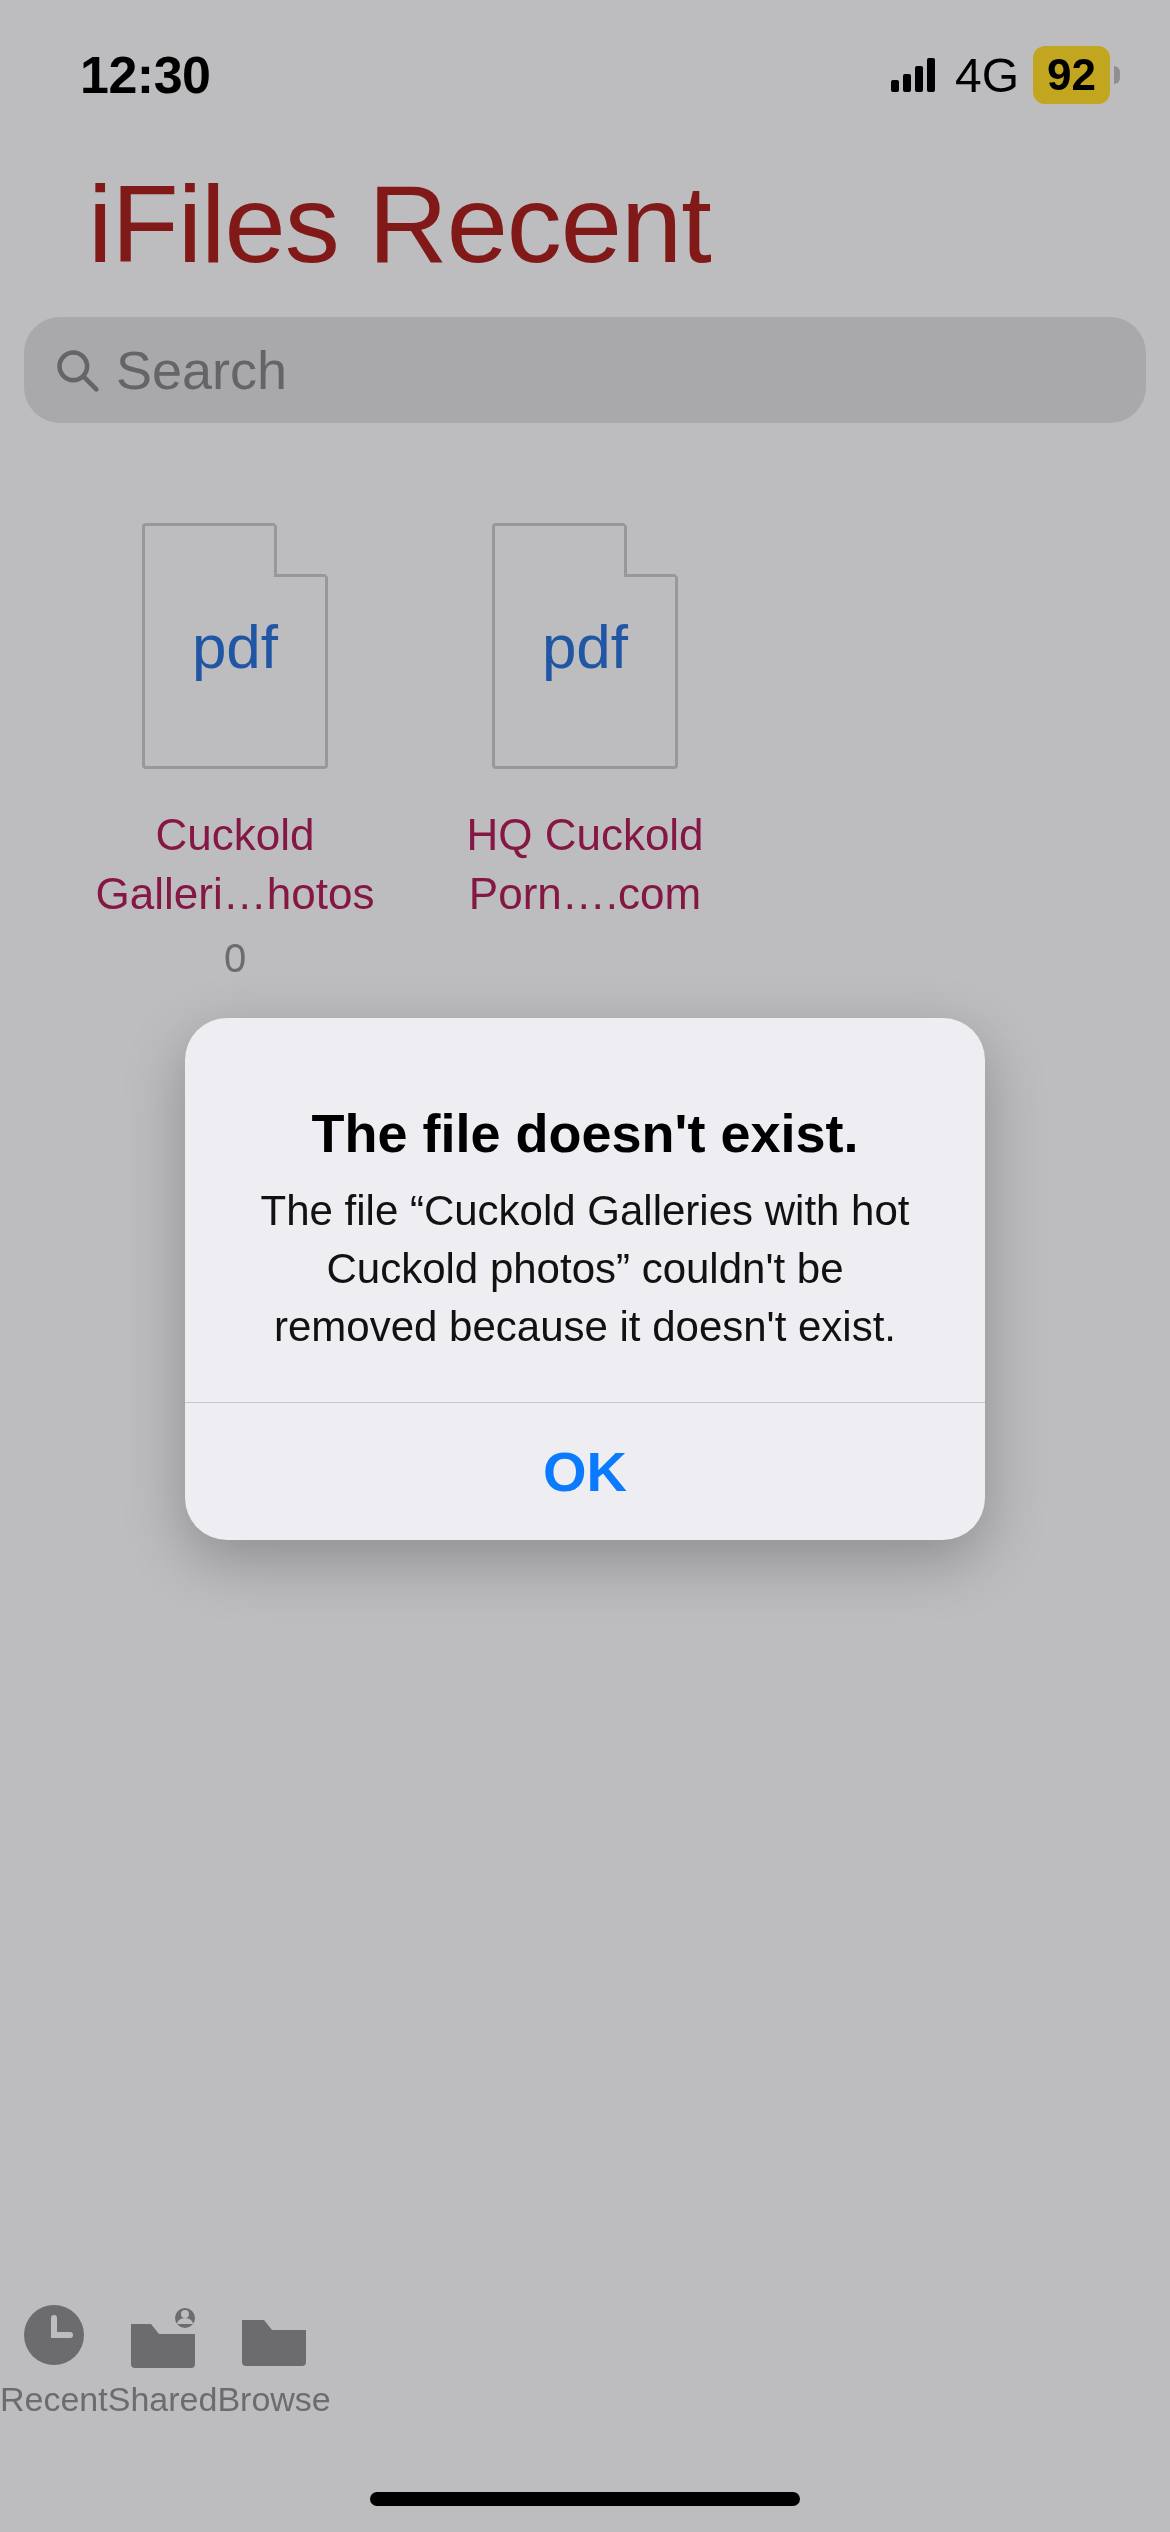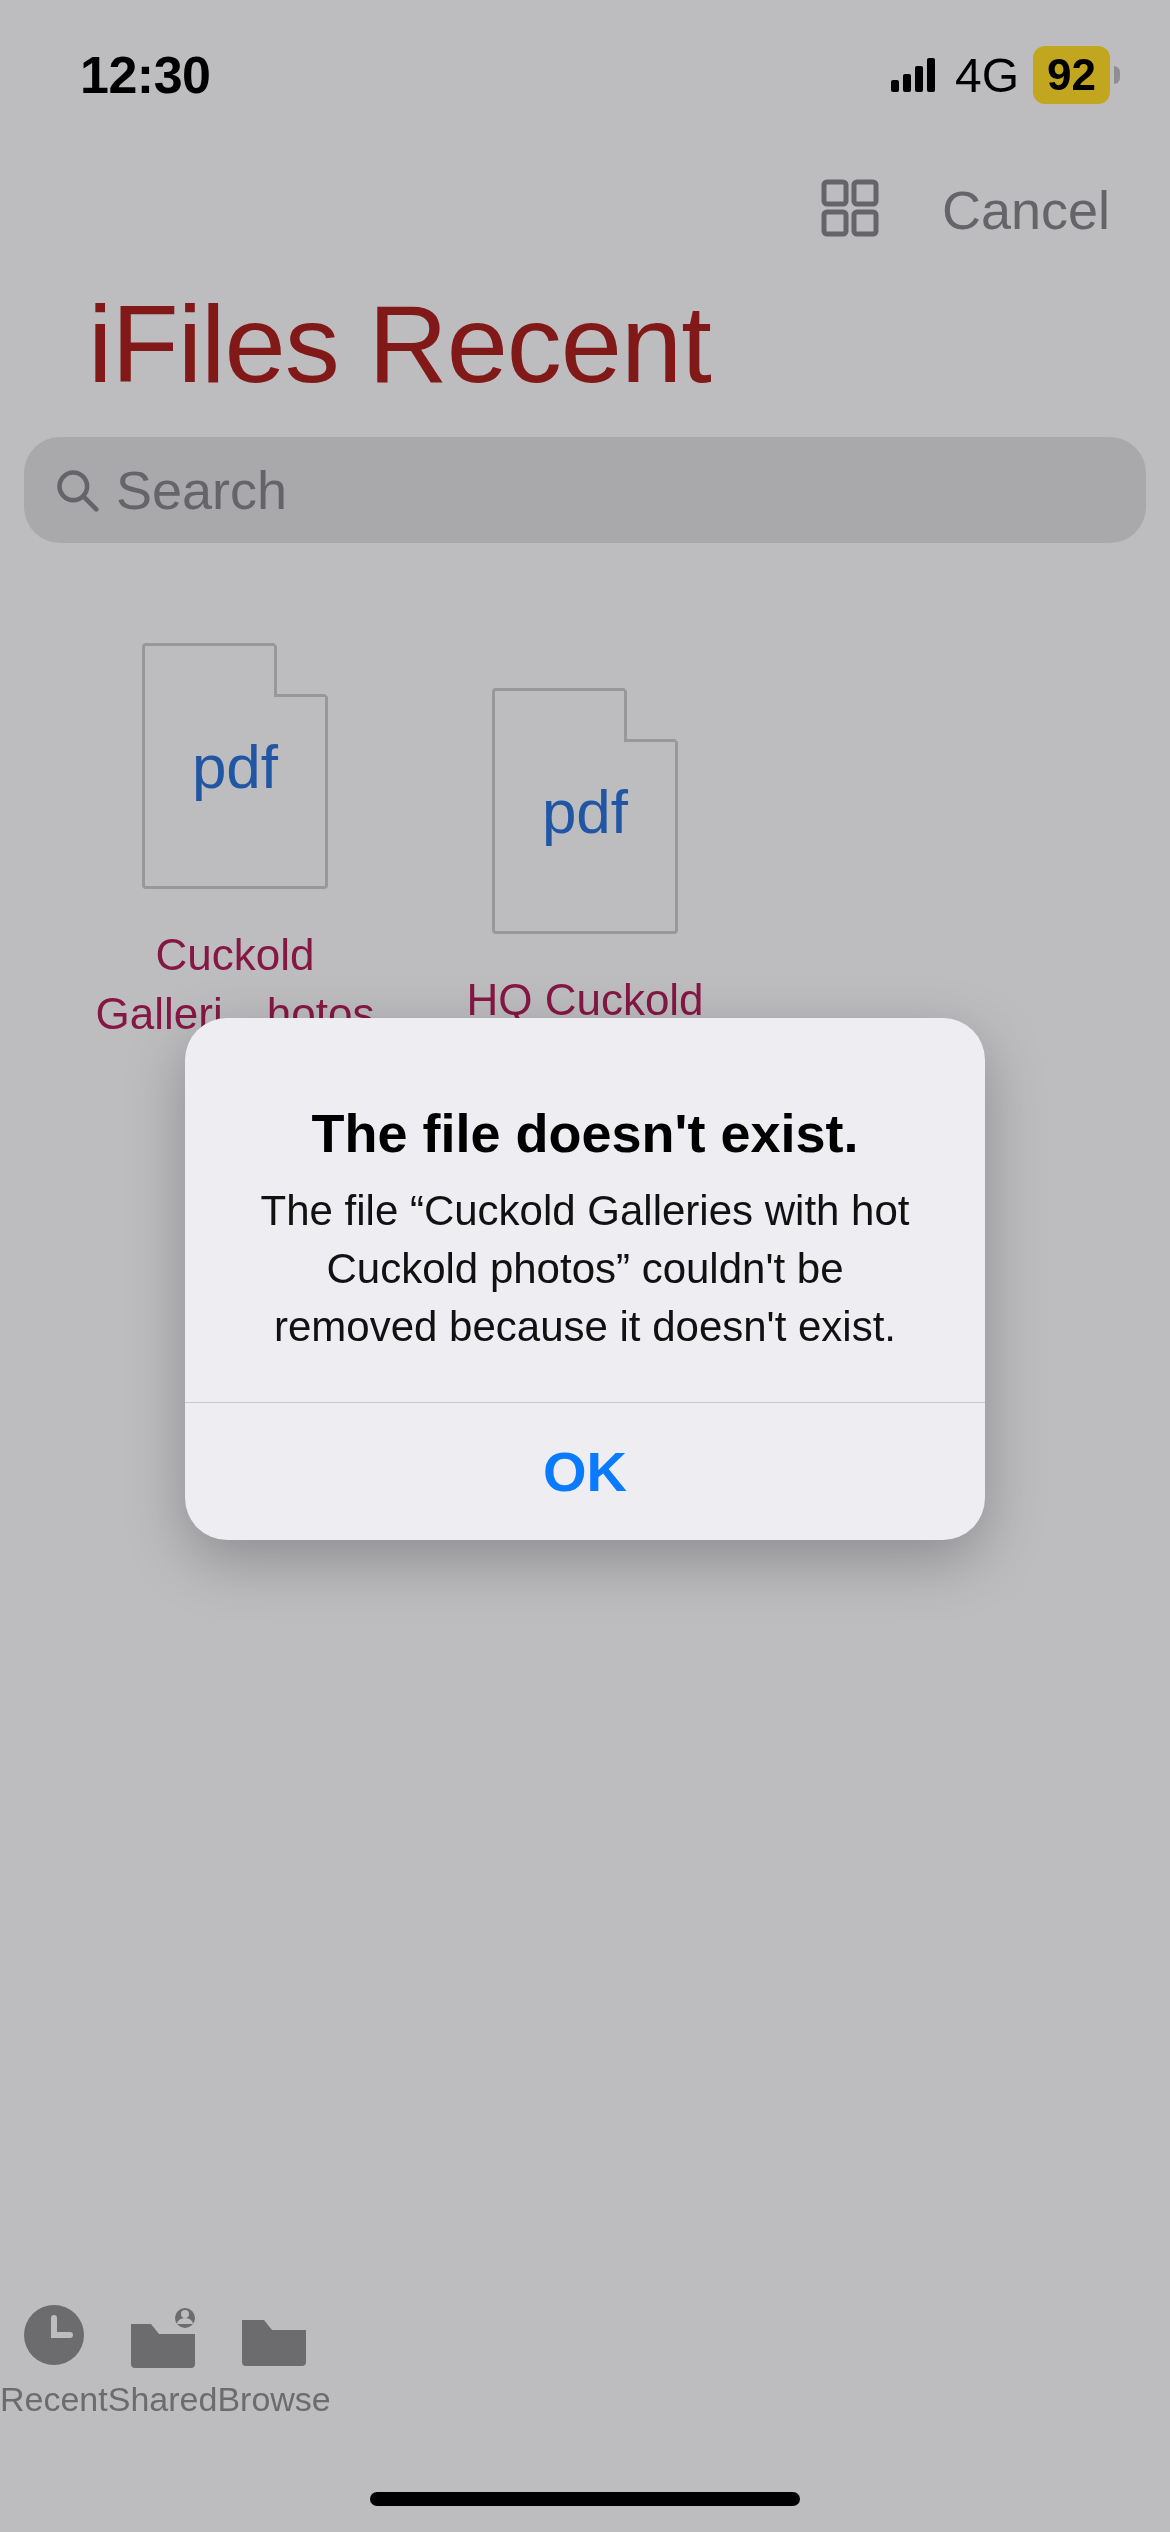--- a/index.html
+++ b/index.html
@@ -75,21 +75,21 @@
   .search {
     background:#d8d8dc; border-radius: 36px;
     display:flex; align-items:center; gap:16px;
     padding: 22px 30px;
   }
   .search svg{ width:46px; height:46px; stroke:#808088; stroke-width:5; fill:none;}
   .search-ph { font-size:54px; color:#808088; }
 
   
   .files {
-    display:flex; gap:40px; padding: 100px 80px 0; align-items: flex-end;
+    display:flex; gap:40px; padding: 100px 80px 0;
   }
   .file-card { width: 310px; text-align:center; }
   .doc-thumb {
     width: 186px; height: 246px; margin: 0 auto 36px;
     border: 3px solid #c3c3c8; border-radius: 4px;
     position: relative; background:#f2f2f6;
     display:flex; align-items:center; justify-content:center;
   }
   .doc-thumb::before{
     content:""; position:absolute; top:-3px; right:-3px;
@@ -173,31 +173,20 @@
         <span></span>
           <span></span>
           <span></span>
           <span></span>
       </div>
       <div class="net-label">4G</div>
       <div class="battery">92</div>
     </div>
   </div>
 
-  <div class="nav-bar">
-    <div class="grid-icon">
-      <svg viewBox="0 0 64 64">
-        <rect x="6" y="6" width="22" height="22" rx="3"></rect>
-        <rect x="36" y="6" width="22" height="22" rx="3"></rect>
-        <rect x="6" y="36" width="22" height="22" rx="3"></rect>
-        <rect x="36" y="36" width="22" height="22" rx="3"></rect>
-      </svg>
-    </div>
-    <div class="cancel">Cancel</div>
-  </div>
 
   <div class="title">iFiles Recent</div>
 
   <div class="search-wrap">
     <div class="search">
       <svg viewBox="0 0 50 50">
         <circle cx="21" cy="21" r="15"></circle>
         <line x1="33" y1="33" x2="46" y2="46" stroke-linecap="round"></line>
       </svg>
       <span class="search-ph">Search</span>

